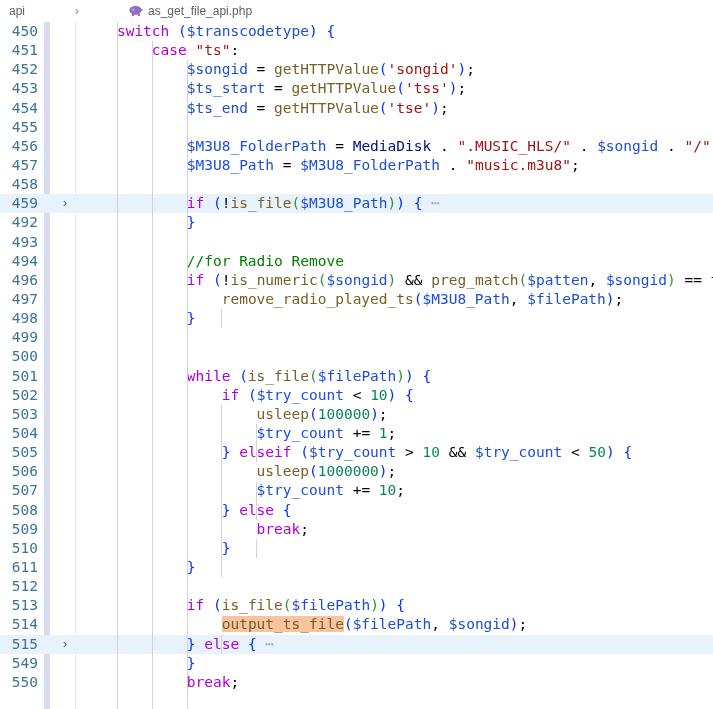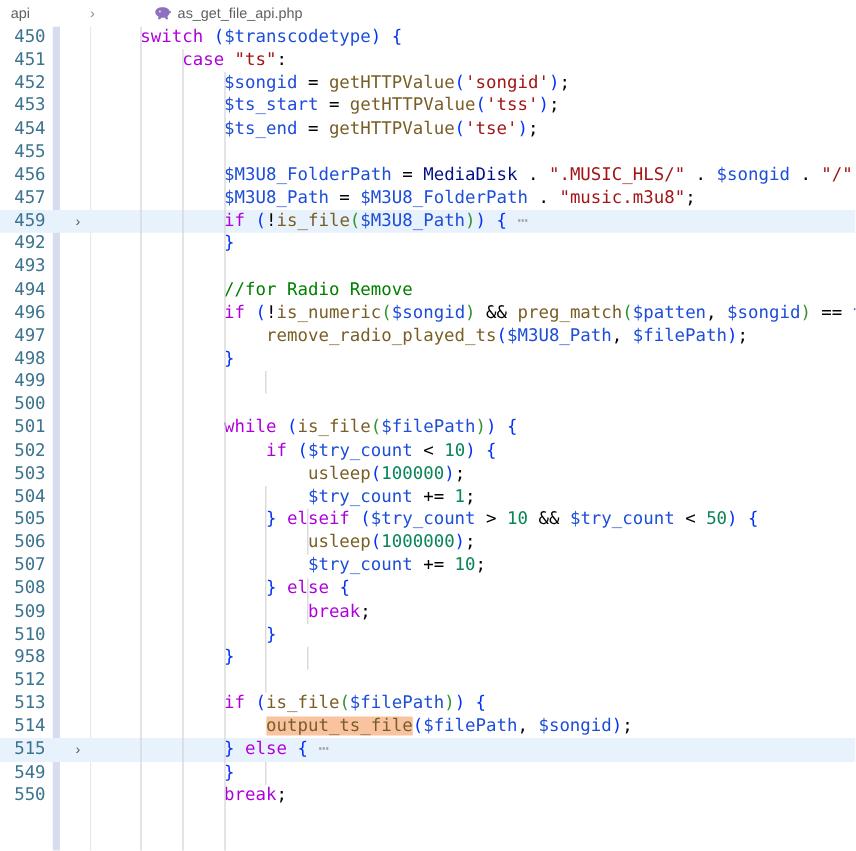--- a/index.html
+++ b/index.html
@@ -172,40 +172,41 @@
   <div id="fold-edge"></div>
   <div id="lines">
       <div class="line"><span class="ln">450</span><span class="fold"></span><span class="code">    <span class="kw">switch</span> <span class="b0">(</span><span class="var">$transcodetype</span><span class="b0">)</span> <span class="b0">{</span></span></div>
       <div class="line"><span class="ln">451</span><span class="fold"></span><span class="code">        <span class="kw">case</span> <span class="str">"ts"</span>:</span></div>
       <div class="line"><span class="ln">452</span><span class="fold"></span><span class="code">            <span class="var">$songid</span> = <span class="fn">getHTTPValue</span><span class="b0">(</span><span class="str">'songid'</span><span class="b0">)</span>;</span></div>
       <div class="line"><span class="ln">453</span><span class="fold"></span><span class="code">            <span class="var">$ts_start</span> = <span class="fn">getHTTPValue</span><span class="b0">(</span><span class="str">'tss'</span><span class="b0">)</span>;</span></div>
       <div class="line"><span class="ln">454</span><span class="fold"></span><span class="code">            <span class="var">$ts_end</span> = <span class="fn">getHTTPValue</span><span class="b0">(</span><span class="str">'tse'</span><span class="b0">)</span>;</span></div>
       <div class="line"><span class="ln">455</span><span class="fold"></span><span class="code"></span></div>
       <div class="line"><span class="ln">456</span><span class="fold"></span><span class="code">            <span class="var">$M3U8_FolderPath</span> = <span class="const">MediaDisk</span> . <span class="str">".MUSIC_HLS/"</span> . <span class="var">$songid</span> . <span class="str">"/"</span>;</span></div>
       <div class="line"><span class="ln">457</span><span class="fold"></span><span class="code">            <span class="var">$M3U8_Path</span> = <span class="var">$M3U8_FolderPath</span> . <span class="str">"music.m3u8"</span>;</span></div>
+      <div class="line"><span class="ln">458</span><span class="fold"></span><span class="code"></span></div>
       <div class="line highlighted"><span class="ln">459</span><span class="fold">›</span><span class="code">            <span class="kw">if</span> <span class="b0">(</span>!<span class="fn">is_file</span><span class="b1">(</span><span class="var">$M3U8_Path</span><span class="b1">)</span><span class="b0">)</span> <span class="b0">{</span> <span class="ell">⋯</span></span></div>
       <div class="line"><span class="ln">492</span><span class="fold"></span><span class="code">            <span class="b0">}</span></span></div>
       <div class="line"><span class="ln">493</span><span class="fold"></span><span class="code"></span></div>
       <div class="line"><span class="ln">494</span><span class="fold"></span><span class="code">            <span class="cmt">//for Radio Remove</span></span></div>
       <div class="line"><span class="ln">496</span><span class="fold"></span><span class="code">            <span class="kw">if</span> <span class="b0">(</span>!<span class="fn">is_numeric</span><span class="b1">(</span><span class="var">$songid</span><span class="b1">)</span> &amp;&amp; <span class="fn">preg_match</span><span class="b1">(</span><span class="var">$patten</span>, <span class="var">$songid</span><span class="b1">)</span> == <span class="const">true</span> </span></div>
       <div class="line"><span class="ln">497</span><span class="fold"></span><span class="code">                <span class="fn">remove_radio_played_ts</span><span class="b0">(</span><span class="var">$M3U8_Path</span>, <span class="var">$filePath</span><span class="b0">)</span>;</span></div>
       <div class="line"><span class="ln">498</span><span class="fold"></span><span class="code">            <span class="b0">}</span></span></div>
       <div class="line"><span class="ln">499</span><span class="fold"></span><span class="code"></span></div>
       <div class="line"><span class="ln">500</span><span class="fold"></span></div>
       <div class="line"><span class="ln">501</span><span class="fold"></span><span class="code">            <span class="kw">while</span> <span class="b0">(</span><span class="fn">is_file</span><span class="b1">(</span><span class="var">$filePath</span><span class="b1">)</span><span class="b0">)</span> <span class="b0">{</span></span></div>
       <div class="line"><span class="ln">502</span><span class="fold"></span><span class="code">                <span class="kw">if</span> <span class="b0">(</span><span class="var">$try_count</span> &lt; <span class="num">10</span><span class="b0">)</span> <span class="b0">{</span></span></div>
       <div class="line"><span class="ln">503</span><span class="fold"></span><span class="code">                    <span class="fn">usleep</span><span class="b0">(</span><span class="num">100000</span><span class="b0">)</span>;</span></div>
       <div class="line"><span class="ln">504</span><span class="fold"></span><span class="code">                    <span class="var">$try_count</span> += <span class="num">1</span>;</span></div>
       <div class="line"><span class="ln">505</span><span class="fold"></span><span class="code">                <span class="b0">}</span> <span class="kw">elseif</span> <span class="b0">(</span><span class="var">$try_count</span> &gt; <span class="num">10</span> &amp;&amp; <span class="var">$try_count</span> &lt; <span class="num">50</span><span class="b0">)</span> <span class="b0">{</span></span></div>
       <div class="line"><span class="ln">506</span><span class="fold"></span><span class="code">                    <span class="fn">usleep</span><span class="b0">(</span><span class="num">1000000</span><span class="b0">)</span>;</span></div>
       <div class="line"><span class="ln">507</span><span class="fold"></span><span class="code">                    <span class="var">$try_count</span> += <span class="num">10</span>;</span></div>
       <div class="line"><span class="ln">508</span><span class="fold"></span><span class="code">                <span class="b0">}</span> <span class="kw">else</span> <span class="b0">{</span></span></div>
       <div class="line"><span class="ln">509</span><span class="fold"></span><span class="code">                    <span class="kw">break</span>;</span></div>
       <div class="line"><span class="ln">510</span><span class="fold"></span><span class="code">                <span class="b0">}</span></span></div>
-      <div class="line"><span class="ln">958</span><span class="fold"></span><span class="code">            <span class="b0">}</span></span></div>
+      <div class="line"><span class="ln">611</span><span class="fold"></span><span class="code">            <span class="b0">}</span></span></div>
       <div class="line"><span class="ln">512</span><span class="fold"></span><span class="code"></span></div>
       <div class="line"><span class="ln">513</span><span class="fold"></span><span class="code">            <span class="kw">if</span> <span class="b0">(</span><span class="fn">is_file</span><span class="b1">(</span><span class="var">$filePath</span><span class="b1">)</span><span class="b0">)</span> <span class="b0">{</span></span></div>
       <div class="line"><span class="ln">514</span><span class="fold"></span><span class="code">                <span class="hl"><span class="fn">output_ts_file</span></span><span class="b0">(</span><span class="var">$filePath</span>, <span class="var">$songid</span><span class="b0">)</span>;</span></div>
       <div class="line highlighted"><span class="ln">515</span><span class="fold">›</span><span class="code">            <span class="b0">}</span> <span class="kw">else</span> <span class="b0">{</span> <span class="ell">⋯</span></span></div>
       <div class="line"><span class="ln">549</span><span class="fold"></span><span class="code">            <span class="b0">}</span></span></div>
       <div class="line"><span class="ln">550</span><span class="fold"></span><span class="code">            <span class="kw">break</span>;</span></div>
     </div>
 <div class="guide" style="left: 116.84px; top: 0px; height: 689.4px;"></div>
     <div class="guide" style="left: 151.68px; top: 19.15px; height: 670.25px;"></div>
     <div class="guide" style="left: 186.52px; top: 38.3px; height: 651.1px;"></div>

